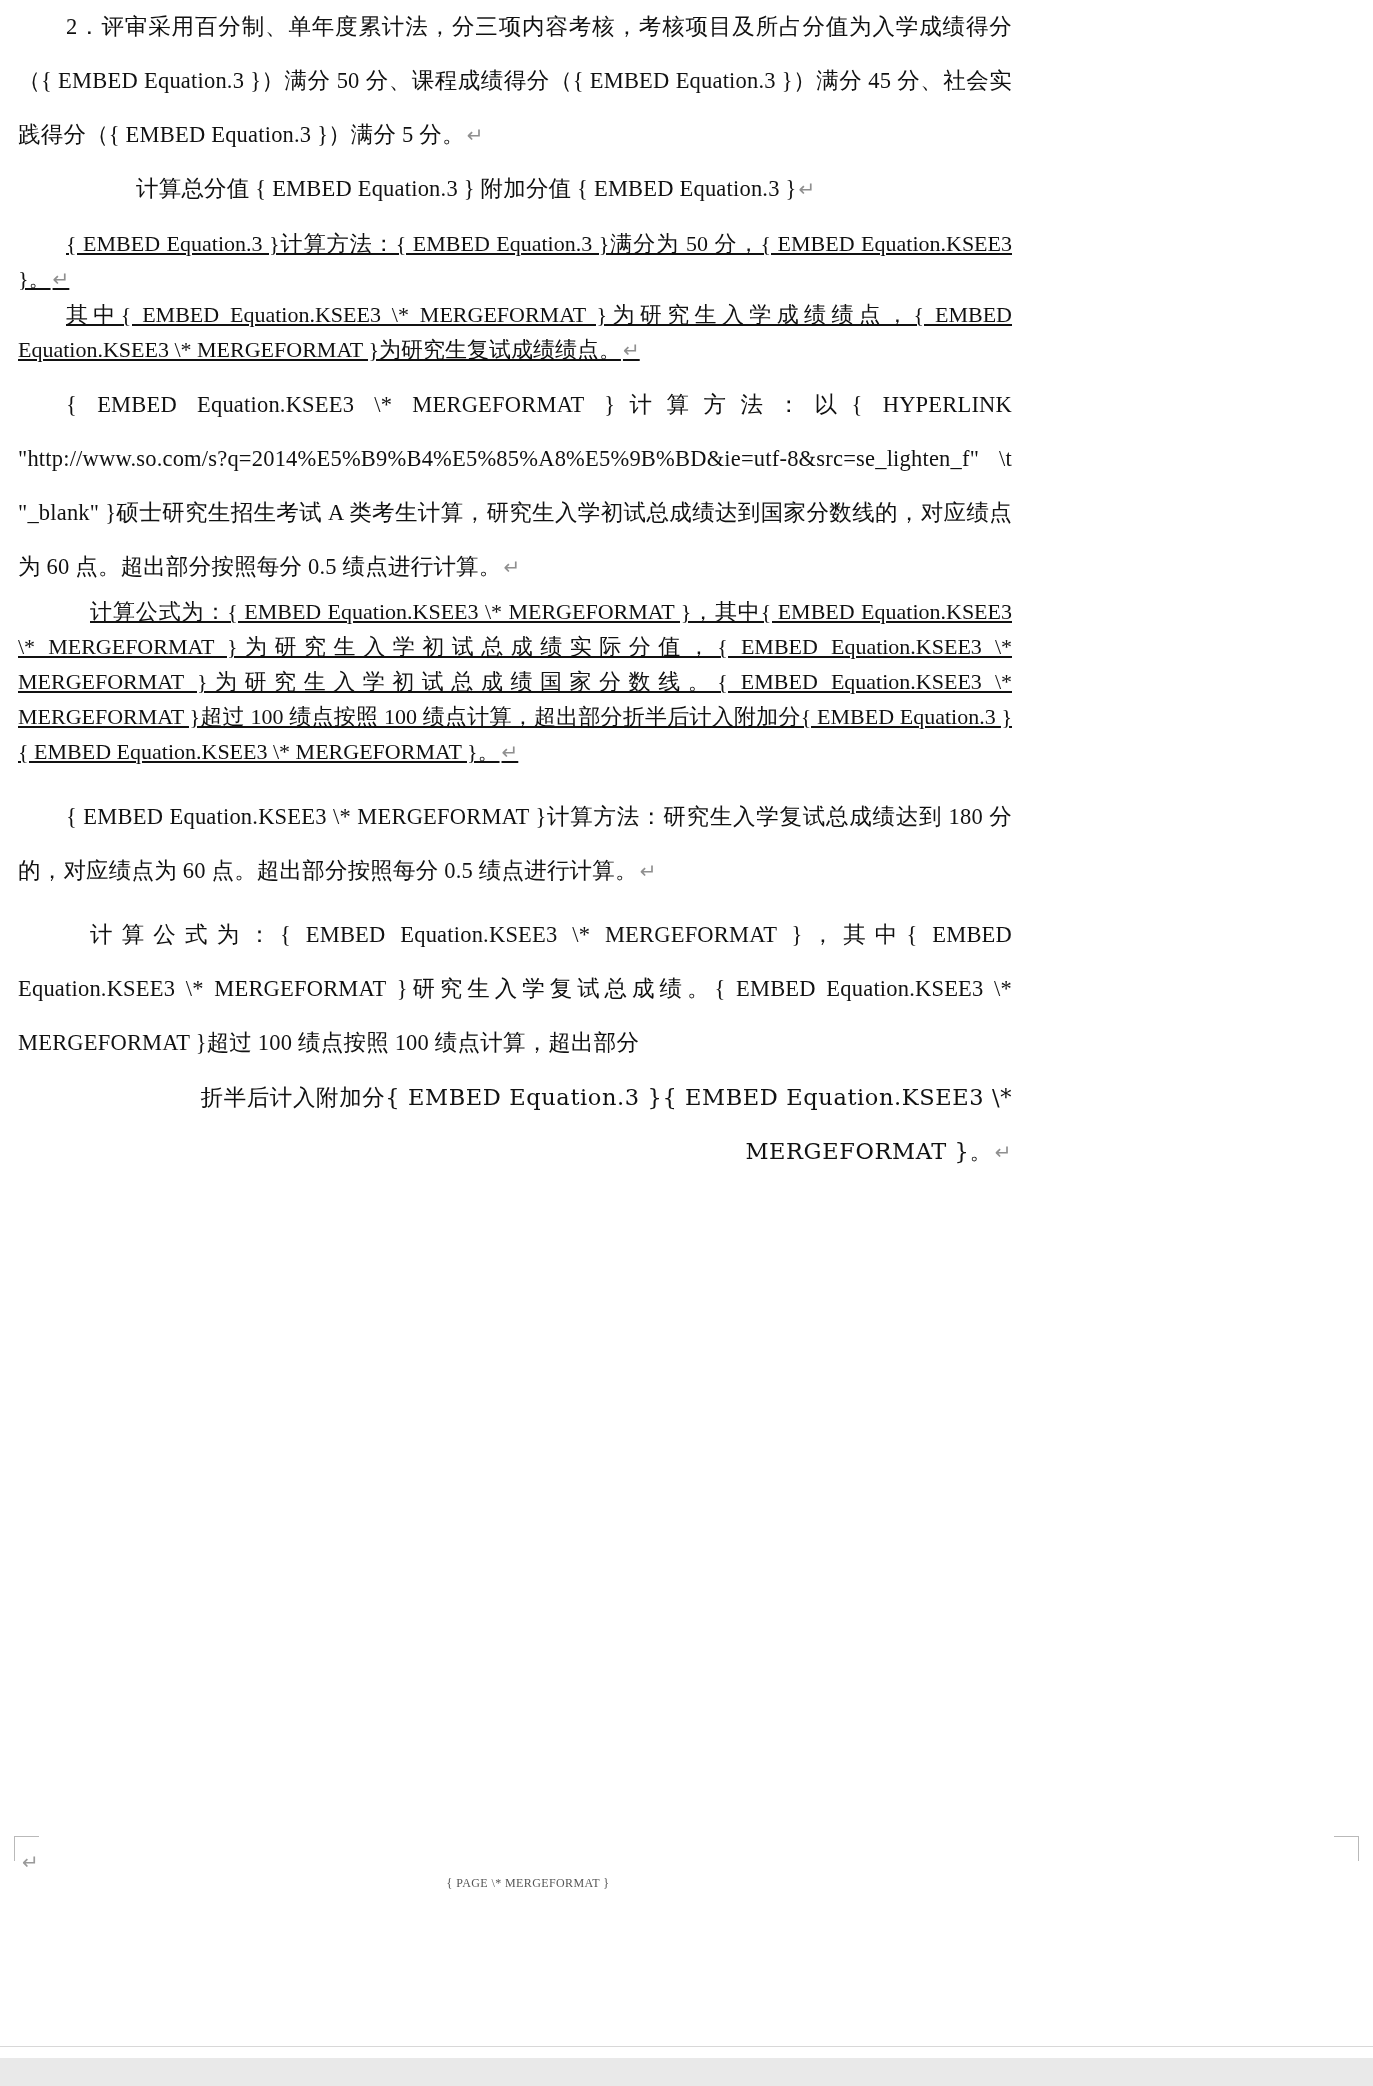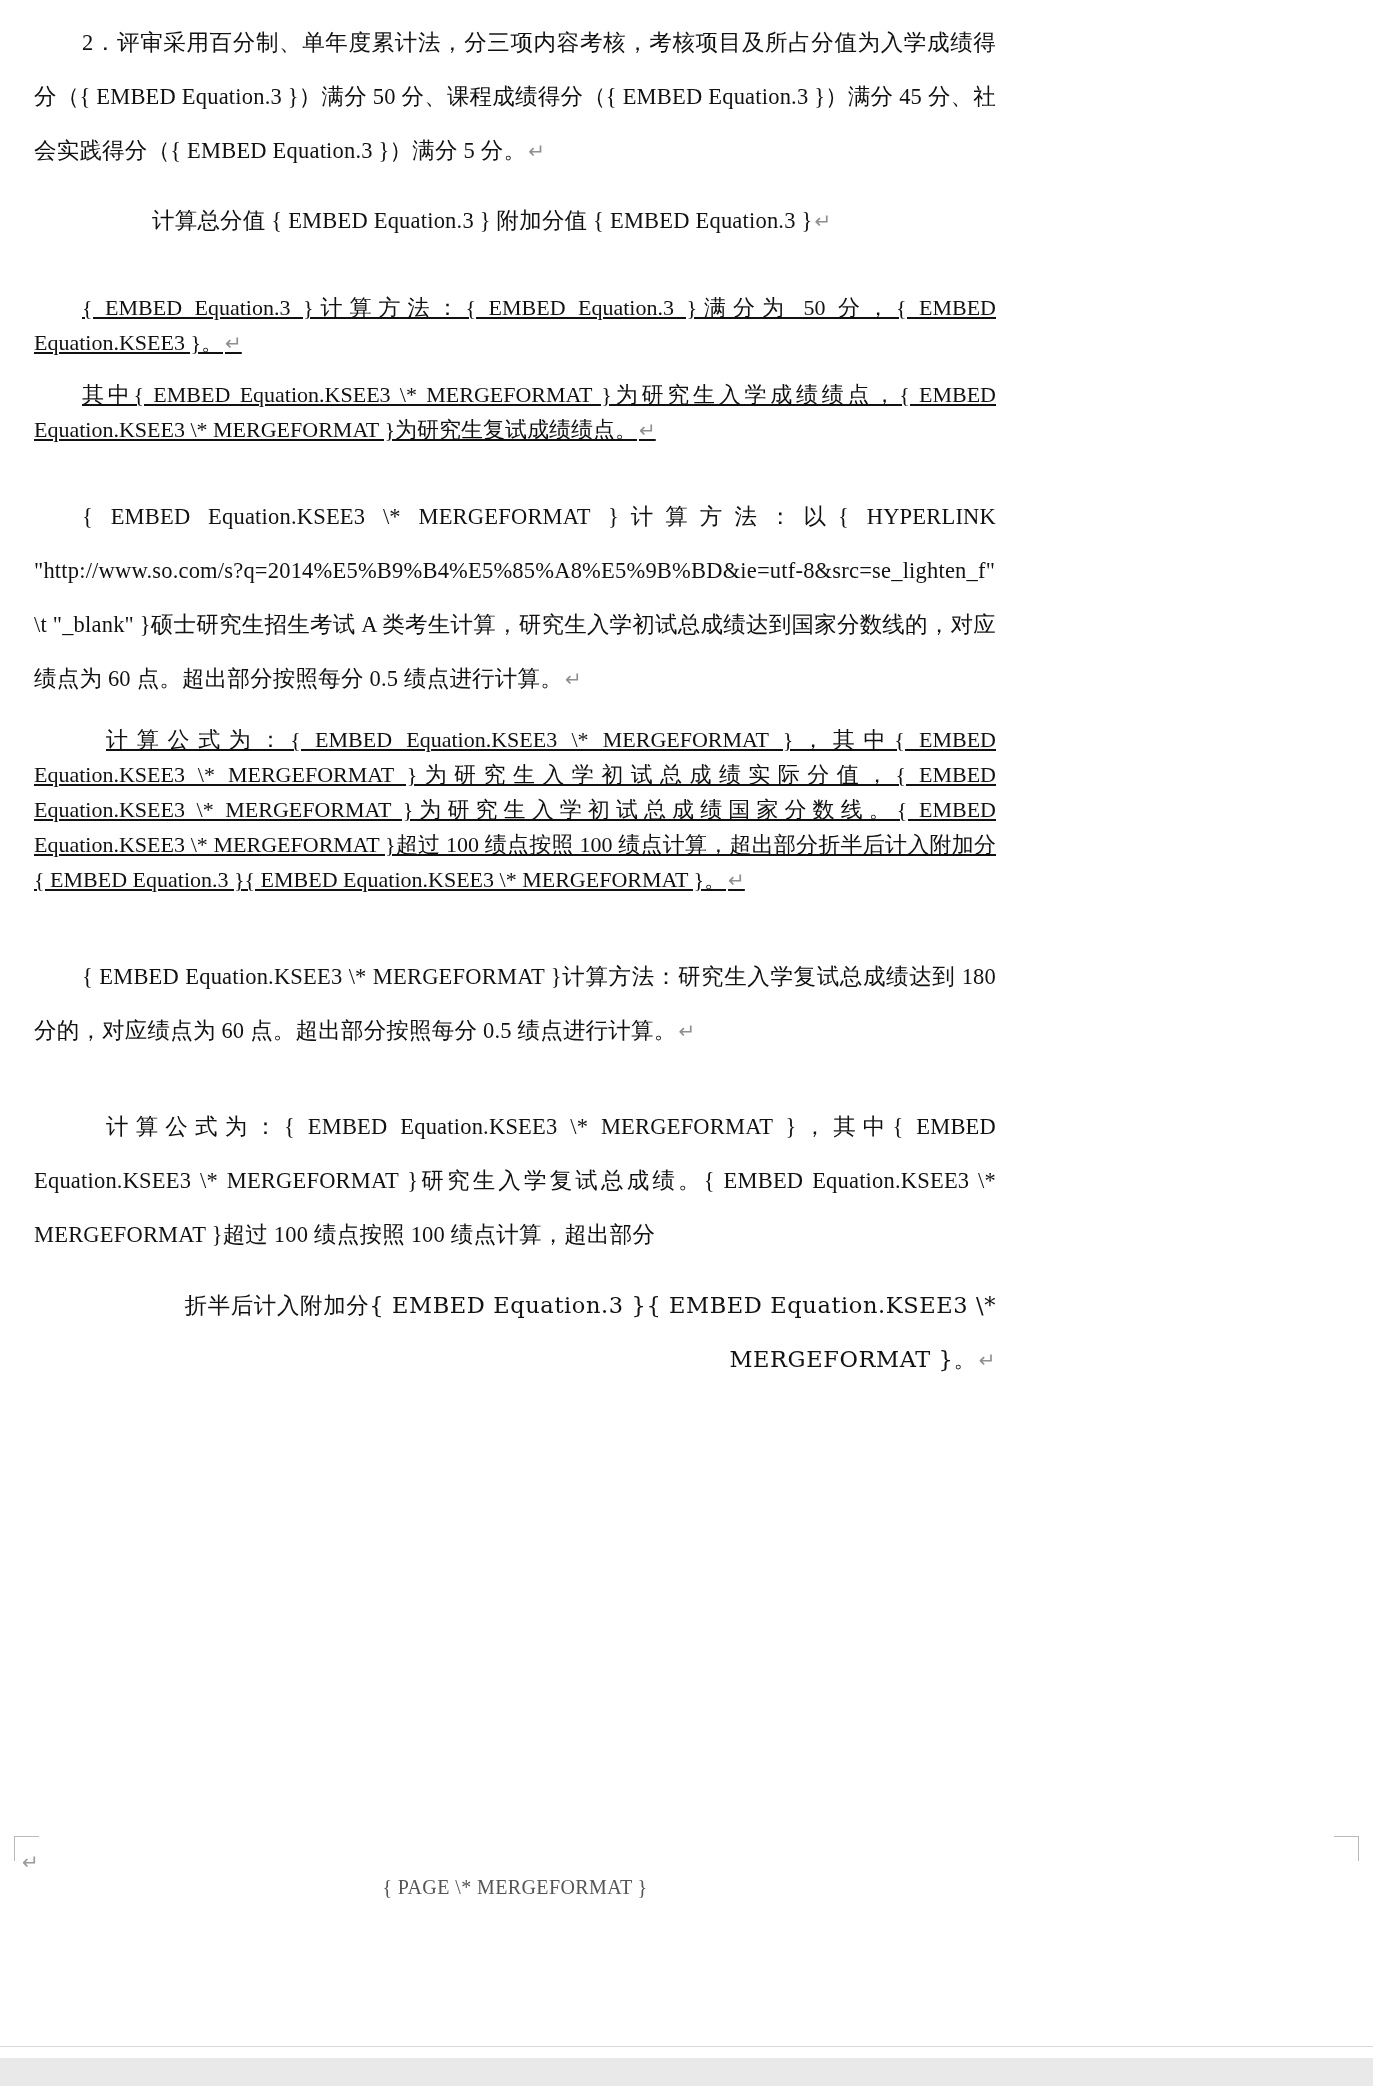--- a/index.html
+++ b/index.html
@@ -27,21 +27,21 @@
   #doc-body {
     position: absolute;
     left: 0;
     top: 0;
     width: 1030px;
     padding: 0;
   }
 
   
   p {
-    margin: 16px;
+    margin: 0;
     padding: 0;
     color: #111;
   }
 
   .loose {
     font-size: 22.5px;
     line-height: 54px;
     text-align: justify;
     text-justify: inter-ideograph;
     letter-spacing: 0.2px;
@@ -110,25 +110,25 @@
     position: absolute;
     left: 22px;
     top: 14px;
     color: #9a9a9a;
     font-size: 20px;
     font-family: "DejaVu Sans", sans-serif;
   }
 
   #footer-field {
     position: absolute;
-    left: 0;
+    left: 13px;
     top: 40px;
     width: 1030px;
     text-align: center;
-    font-size: 20px;
+    font-size: 12px;
     color: #555555;
     letter-spacing: 0.4px;
   }
 
   
   #page-edge {
     position: absolute;
     left: 0;
     top: 2046px;
     width: 1373px;

